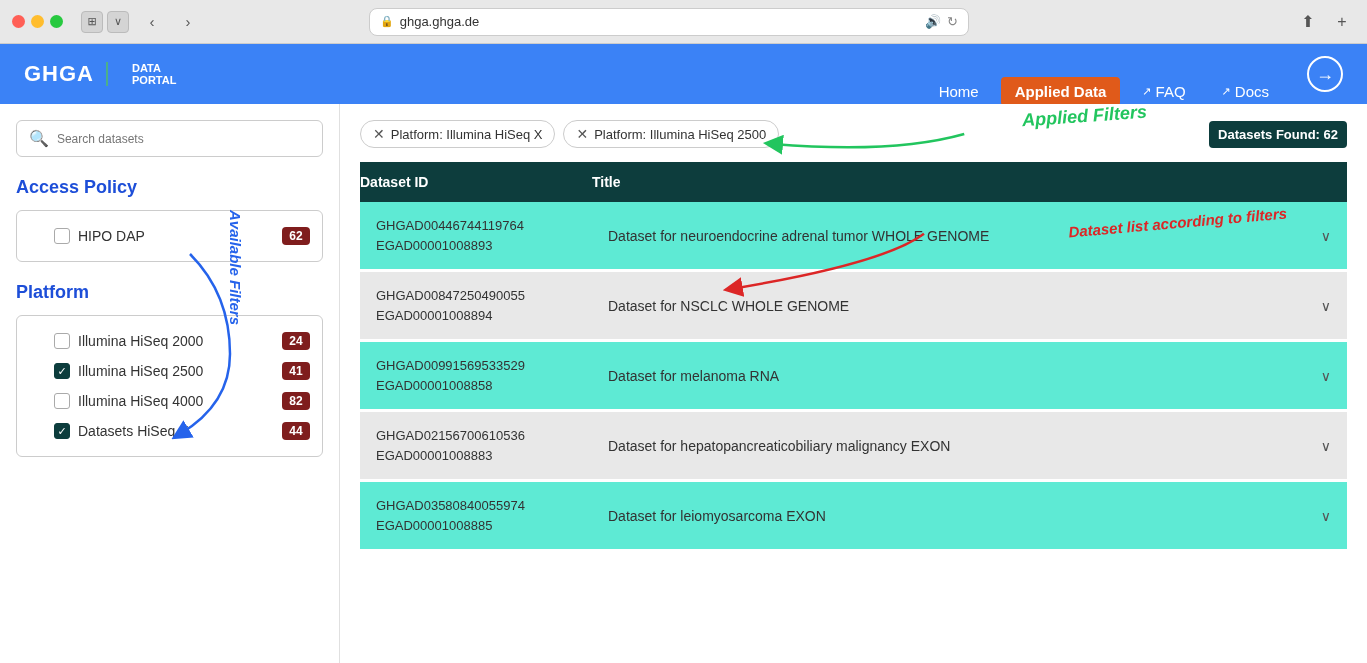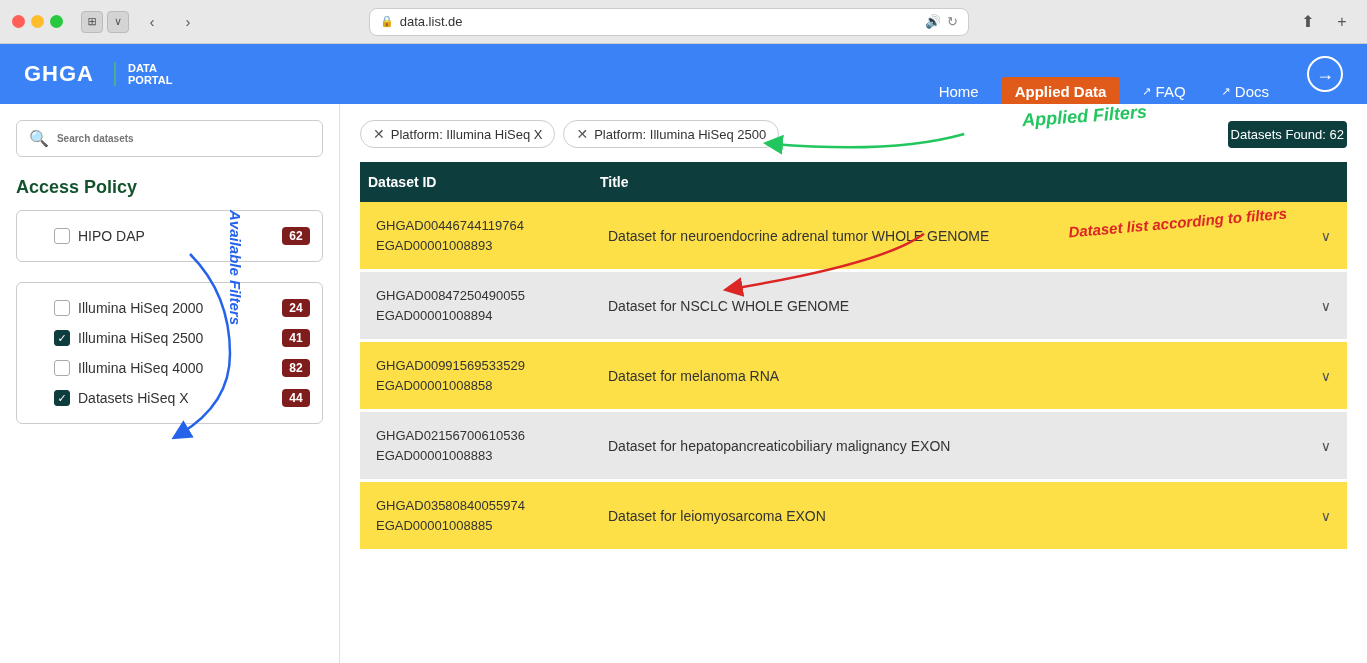--- a/index.html
+++ b/index.html
@@ -49,21 +49,21 @@
     .header {
       background: #3b82f6;
       height: 60px;
       display: flex;
       align-items: center;
       padding: 0 24px;
       flex-shrink: 0;
     }
     .logo { display: flex; align-items: center; gap: 8px; }
     .logo-text { color: white; font-weight: 800; font-size: 22px; letter-spacing: 1px; }
-    .logo-sub { color: white; font-size: 11px; font-weight: 600; line-height: 1.1; border-left: 2px solid #4caf8a; padding-left: 12px; margin-left: 12px; }
+    .logo-sub { color: white; font-size: 11px; font-weight: 600; line-height: 1.1; border-left: 2px solid #4caf8a; padding-left: 24px; margin-left: 4px; }
     .nav { display: flex; align-items: center; gap: 8px; margin-left: auto; }
     .nav-link { color: white; text-decoration: none; font-size: 15px; padding: 6px 14px; border-radius: 4px; cursor: pointer; margin-top: 34px; }
     .nav-link-ext { display: flex; align-items: center; gap: 4px; }
     .nav-link.active { background: #e05a1a; font-weight: 600; }
     .login-btn {
       width: 36px; height: 36px; border-radius: 50%; border: 2px solid white;
       background: transparent; color: white; font-size: 18px;
       display: flex; align-items: center; justify-content: center; cursor: pointer; margin-left: 16px;
     }
 
@@ -83,26 +83,25 @@
       display: flex;
       align-items: center;
       border: 1.5px solid #ccc;
       border-radius: 6px;
       padding: 8px 12px;
       gap: 8px;
       margin-bottom: 20px;
       background: white;
     }
     .search-box input {
-      border: none; outline: none; font-size: 10px; color: #888; width: 100%;
+      border: none; outline: none; font-size: 12px; color: #888; width: 100%;
       background: transparent;
-      font-weight: bold;
     }
     .filter-section-title {
-      font-size: 18px; font-weight: 700; color: #14532d; margin-bottom: 12px;
+      font-size: 18px; font-weight: 700; color: #1d4ed8; margin-bottom: 12px;
     }
     .filter-box {
       border: 1px solid #ccc; border-radius: 6px; padding: 10px 12px; margin-bottom: 20px;
     }
     .filter-item {
       display: flex; align-items: center; justify-content: space-between;
       padding: 6px 0;
       margin-left: 25px;
     }
     .filter-item-left { display: flex; align-items: center; gap: 8px; }
@@ -125,29 +124,29 @@
     
     .filter-tags { display: flex; flex-wrap: wrap; gap: 8px; margin-bottom: 14px; align-items: center; }
     .filter-tag {
       display: flex; align-items: center; gap: 6px;
       border: 1.5px solid #ccc; border-radius: 20px;
       padding: 5px 12px; font-size: 13px; color: #333; background: white; cursor: pointer;
     }
     .filter-tag .x-btn { color: #555; font-size: 14px; cursor: pointer; }
     .datasets-found {
       margin-left: auto;
-      background: #0d3d3d; color: white; font-size: 13px; font-weight: 400;
-      border-radius: 4px; padding: 6px 3px; white-space: nowrap;
+      background: #0d3d3d; color: white; font-size: 13px; font-weight: 700;
+      border-radius: 4px; padding: 6px 9px; white-space: nowrap;
     }
 
     
     .data-table { width: 100%; border-collapse: collapse; }
     .data-table thead tr { background: #0d3d3d; color: white; }
-    .data-table th { padding: 12px 8px; text-align: left; font-size: 14px; font-weight: 600; }
-    .data-table tbody tr { background: #fde047; border-bottom: 3px solid white; }
+    .data-table th { padding: 12px 0; text-align: left; font-size: 14px; font-weight: 600; }
+    .data-table tbody tr { background: #5eead4; border-bottom: 3px solid white; }
     .data-table tbody tr:nth-child(even) { background: #e8e8e8; }
     .data-table td { padding: 14px 16px; font-size: 14px; vertical-align: middle; }
     .dataset-id-cell { font-size: 13px; color: #333; line-height: 1.5; min-width: 200px; }
     .dataset-id-line { display: block; }
     .dataset-title { color: #333; }
     .expand-btn { color: #555; font-size: 18px; cursor: pointer; text-align: right; padding-right: 12px; }
 
     
     .arrows-svg {
       position: absolute; top: 0; left: 0; width: 100%; height: 100%;
@@ -164,21 +163,21 @@
     <div class="tl green"></div>
   </div>
   <div class="win-controls">
     <div class="win-btn">⊞</div>
     <div class="win-btn">∨</div>
   </div>
   <button class="nav-btn">‹</button>
   <button class="nav-btn">›</button>
   <div class="address-bar">
     <span class="lock-icon">🔒</span>
-    <span>data.list.de</span>
+    <span>ghga.ghga.de</span>
     <span style="margin-left:auto;font-size:13px;color:#888;">🔊</span>
     <span style="font-size:13px;color:#888;">↻</span>
   </div>
   <div class="browser-actions">
     <button class="browser-action-btn">⬆</button>
     <button class="browser-action-btn">+</button>
   </div>
 </div>
 
 <div class="app-wrapper">
@@ -221,20 +220,21 @@
             <div class="filter-item-left">
               <div class="filter-checkbox"></div>
               <span class="filter-label">HIPO DAP</span>
             </div>
             <span class="filter-count">62</span>
           </div>
         </div>
       </div>
 
       <div>
+        <div class="filter-section-title">Platform</div>
         <div class="filter-box">
           <div class="filter-item">
             <div class="filter-item-left">
               <div class="filter-checkbox"></div>
               <span class="filter-label">Illumina HiSeq 2000</span>
             </div>
             <span class="filter-count">24</span>
           </div>
           <div class="filter-item">
             <div class="filter-item-left">

